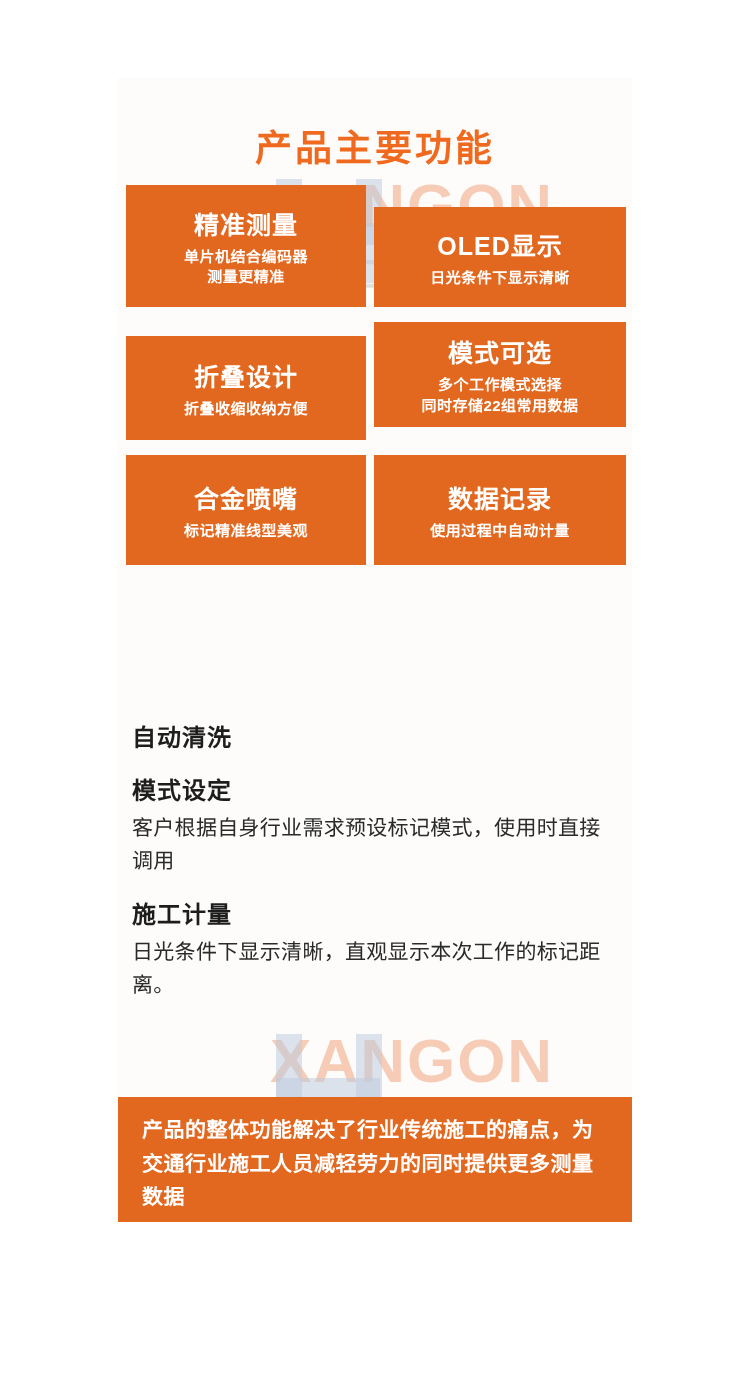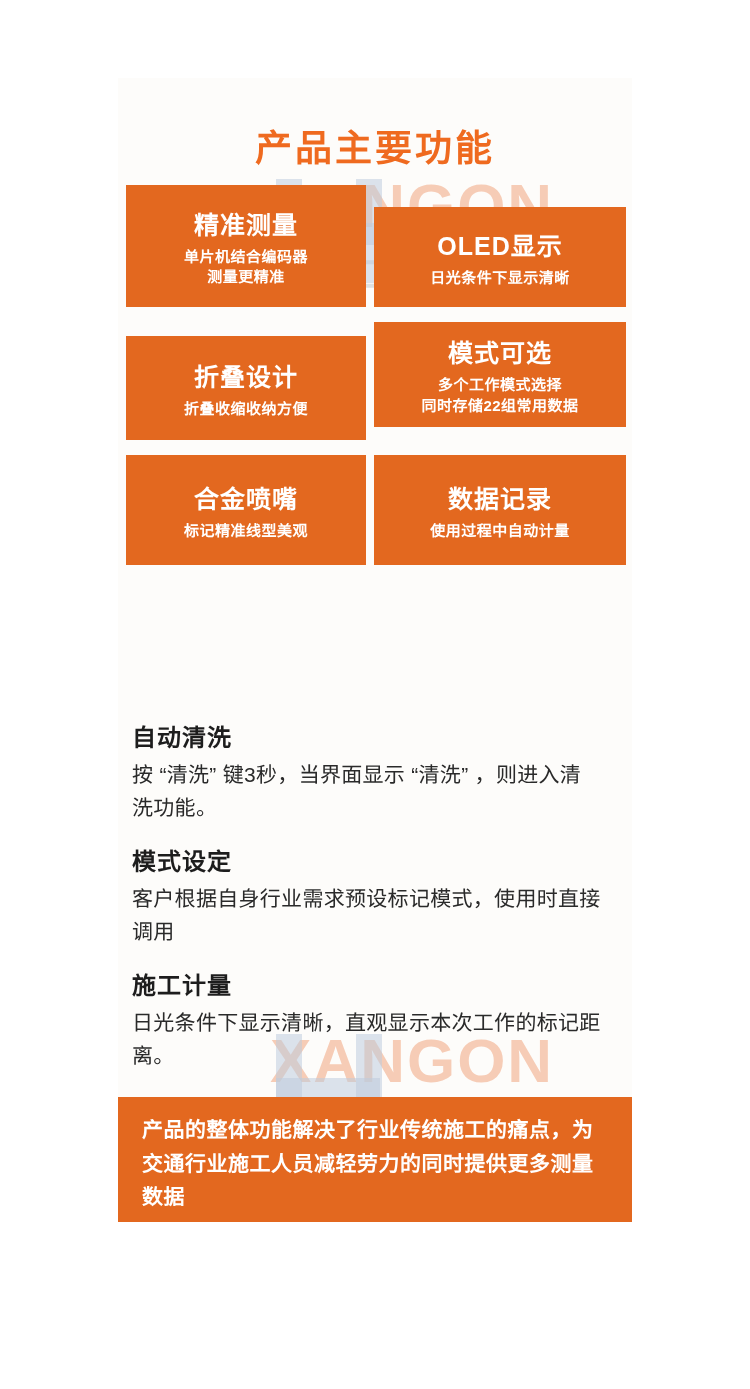--- a/index.html
+++ b/index.html
@@ -237,21 +237,20 @@
         <p>使用过程中自动计量</p>
       </div>
     </div>
 
   </div>
 
 
   <div class="features">
     <div class="feature">
       <h4>自动清洗</h4>
-      <p>按 “清洗” 键3秒，当界面显示 “清洗” ，则进入清洗功能。</p>
     </div>
     <div class="feature">
       <h4>模式设定</h4>
       <p>客户根据自身行业需求预设标记模式，使用时直接调用</p>
     </div>
     <div class="feature">
       <h4>施工计量</h4>
       <p>日光条件下显示清晰，直观显示本次工作的标记距离。</p>
     </div>
   </div>

